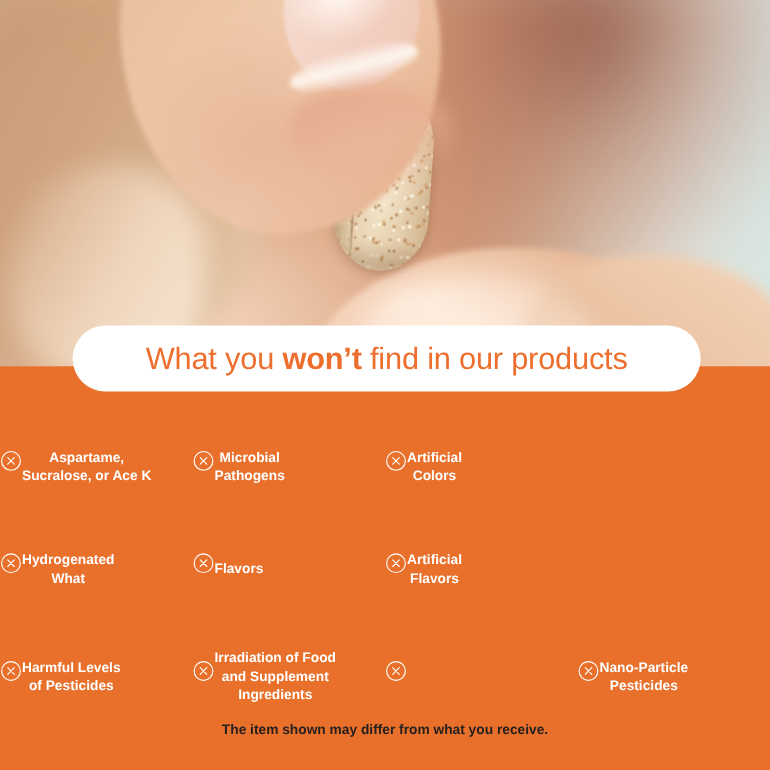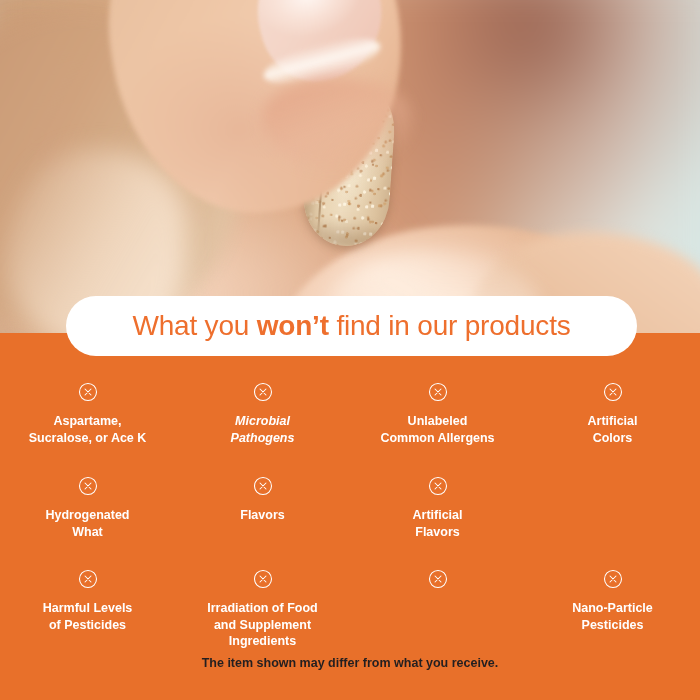--- a/index.html
+++ b/index.html
@@ -319,21 +319,21 @@
     display: flex;
     flex-direction: column;
   }
   .grid-row {
     display: flex;
     width: 700px;
   }
   .cell {
     width: 175px;
     display: flex;
-    flex-direction: column;
+    flex-direction: row;
     align-items: center;
     padding-top: 10px;
   }
   .row-1 .cell { height: 84px; }
   .row-2 .cell { height: 83px; }
   .row-3 .cell { height: 92px; }
 
   .x-icon {
     width: 20px;
     height: 20px;
@@ -409,30 +409,22 @@
           <path d="M8.4 8.4 L15.6 15.6 M15.6 8.4 L8.4 15.6" stroke="#ffffff" stroke-width="1.25" stroke-linecap="round"></path>
         </svg>
         <div class="cell-label" style="white-space: pre-line;">Aspartame,
 Sucralose, or Ace K</div>
       </div>
       <div class="cell">
         <svg class="x-icon" viewBox="0 0 24 24">
           <circle cx="12" cy="12" r="10.2" fill="none" stroke="#ffffff" stroke-width="1.25"></circle>
           <path d="M8.4 8.4 L15.6 15.6 M15.6 8.4 L8.4 15.6" stroke="#ffffff" stroke-width="1.25" stroke-linecap="round"></path>
         </svg>
-        <div class="cell-label" style="white-space: pre-line; font-style: italic;">Microbial
+        <div class="cell-label" style="white-space: pre-line;">Microbial
 Pathogens</div>
-      </div>
-      <div class="cell">
-        <svg class="x-icon" viewBox="0 0 24 24">
-          <circle cx="12" cy="12" r="10.2" fill="none" stroke="#ffffff" stroke-width="1.25"></circle>
-          <path d="M8.4 8.4 L15.6 15.6 M15.6 8.4 L8.4 15.6" stroke="#ffffff" stroke-width="1.25" stroke-linecap="round"></path>
-        </svg>
-        <div class="cell-label" style="white-space: pre-line;">Unlabeled
-Common Allergens</div>
       </div>
       <div class="cell">
         <svg class="x-icon" viewBox="0 0 24 24">
           <circle cx="12" cy="12" r="10.2" fill="none" stroke="#ffffff" stroke-width="1.25"></circle>
           <path d="M8.4 8.4 L15.6 15.6 M15.6 8.4 L8.4 15.6" stroke="#ffffff" stroke-width="1.25" stroke-linecap="round"></path>
         </svg>
         <div class="cell-label" style="white-space: pre-line;">Artificial
 Colors</div>
       </div>
     </div>

